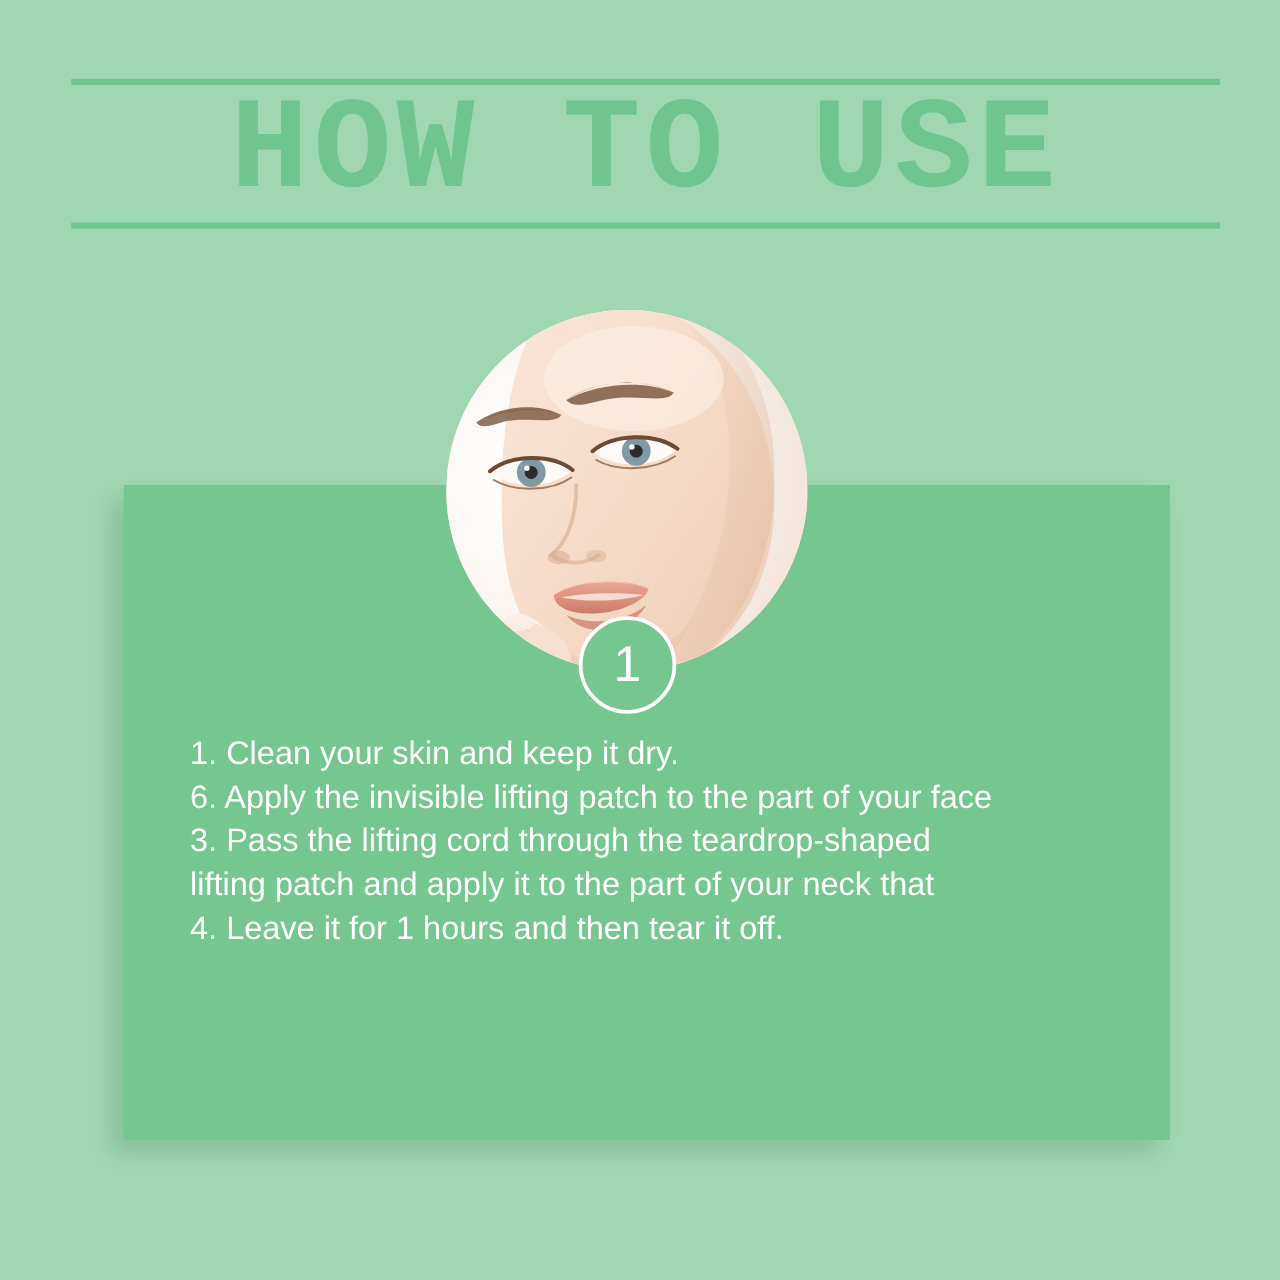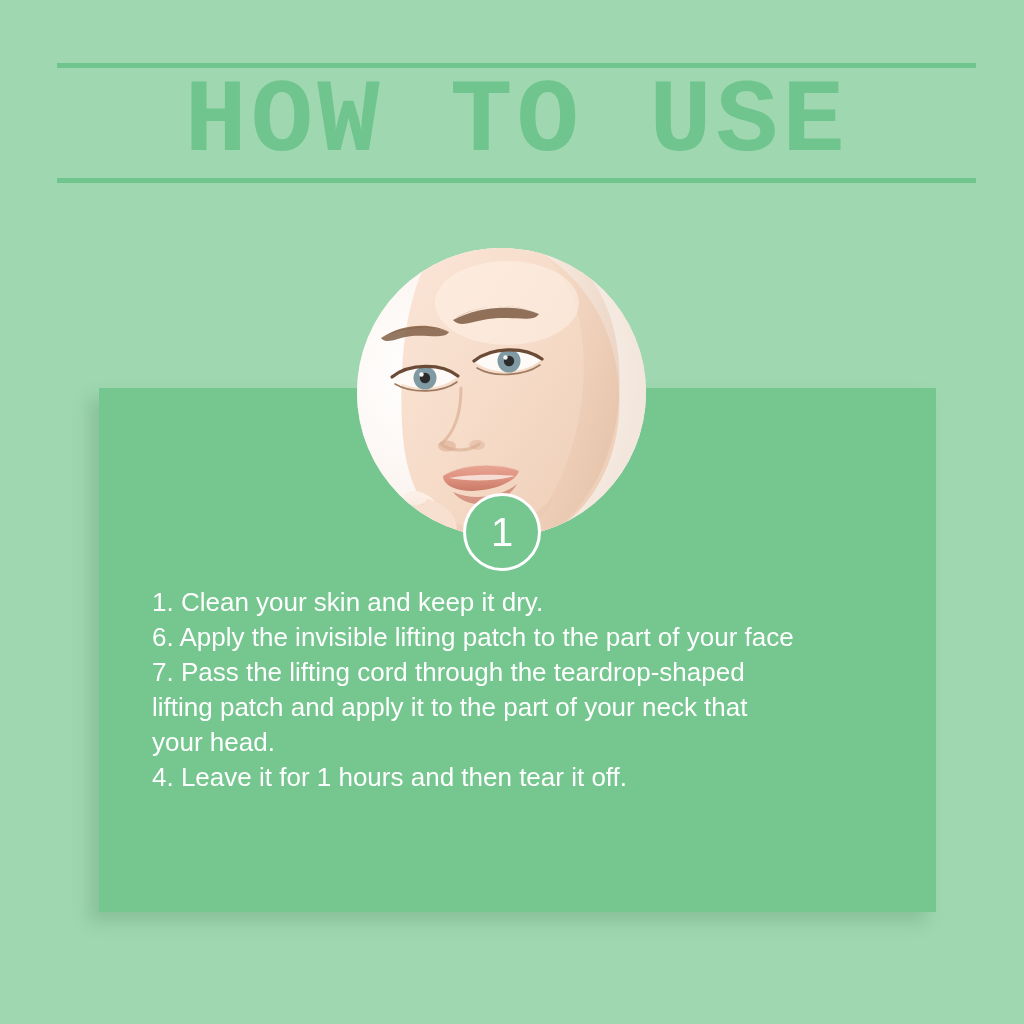--- a/index.html
+++ b/index.html
@@ -209,19 +209,18 @@
     </svg>
   </div>
 
   <div class="step-badge">
     <span class="step-badge-num">1</span>
   </div>
 
   <div class="instructions">
     <span class="step-line">1. Clean your skin and keep it dry.</span>
     <span class="step-line">6. Apply the invisible lifting patch to the part of your face</span>
-    <span class="step-line">7. Pass the lifting cord through the teardrop-shaped</span>
+    <span class="step-line">3. Pass the lifting cord through the teardrop-shaped</span>
     <span class="step-line">lifting patch and apply it to the part of your neck that</span>
-    <span class="step-line">your head.</span>
     <span class="step-line">4. Leave it for 1 hours and then tear it off.</span>
   </div>
 
 </div>
 
 </body></html>

